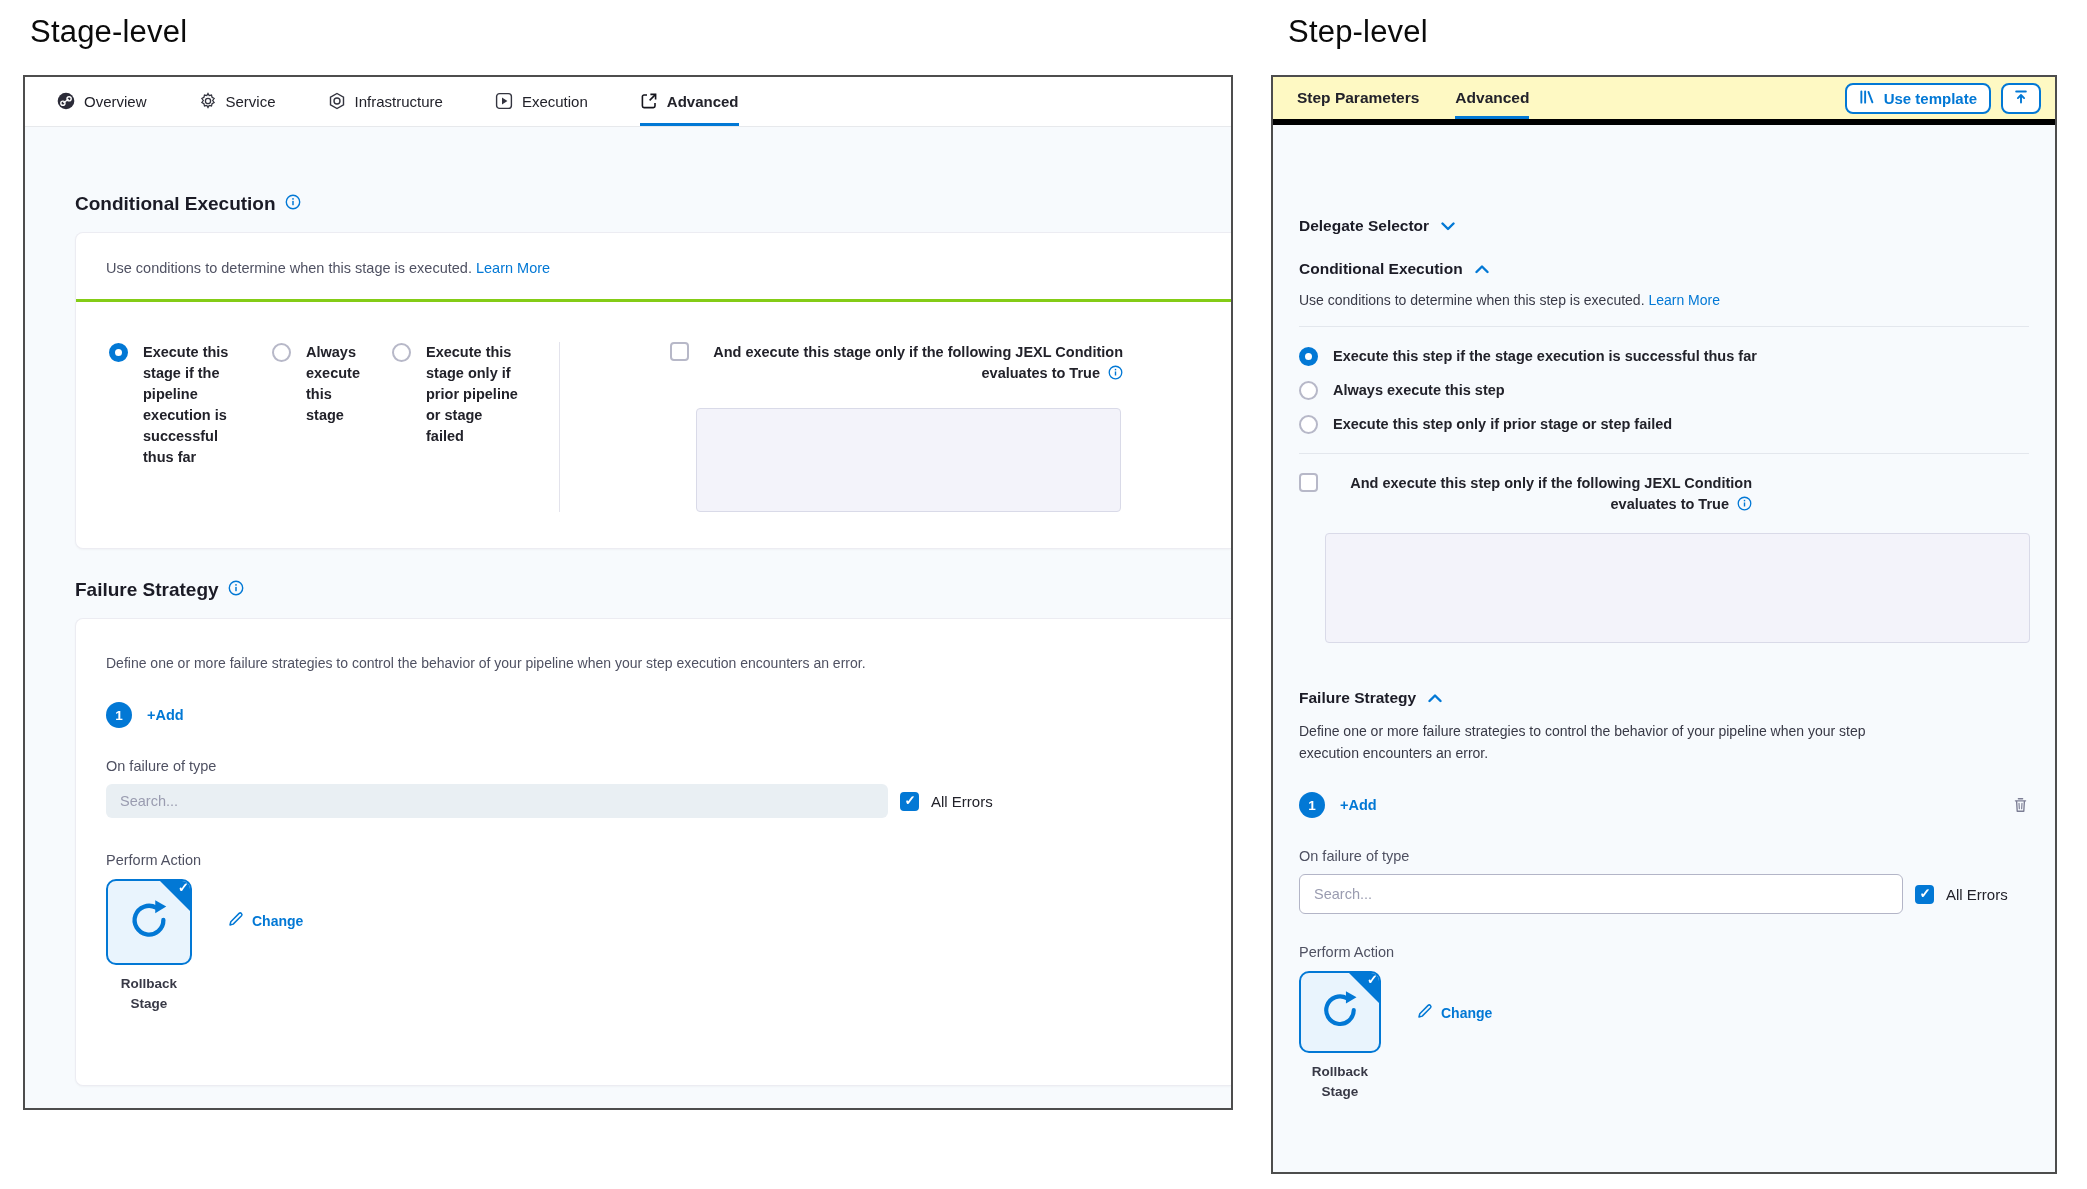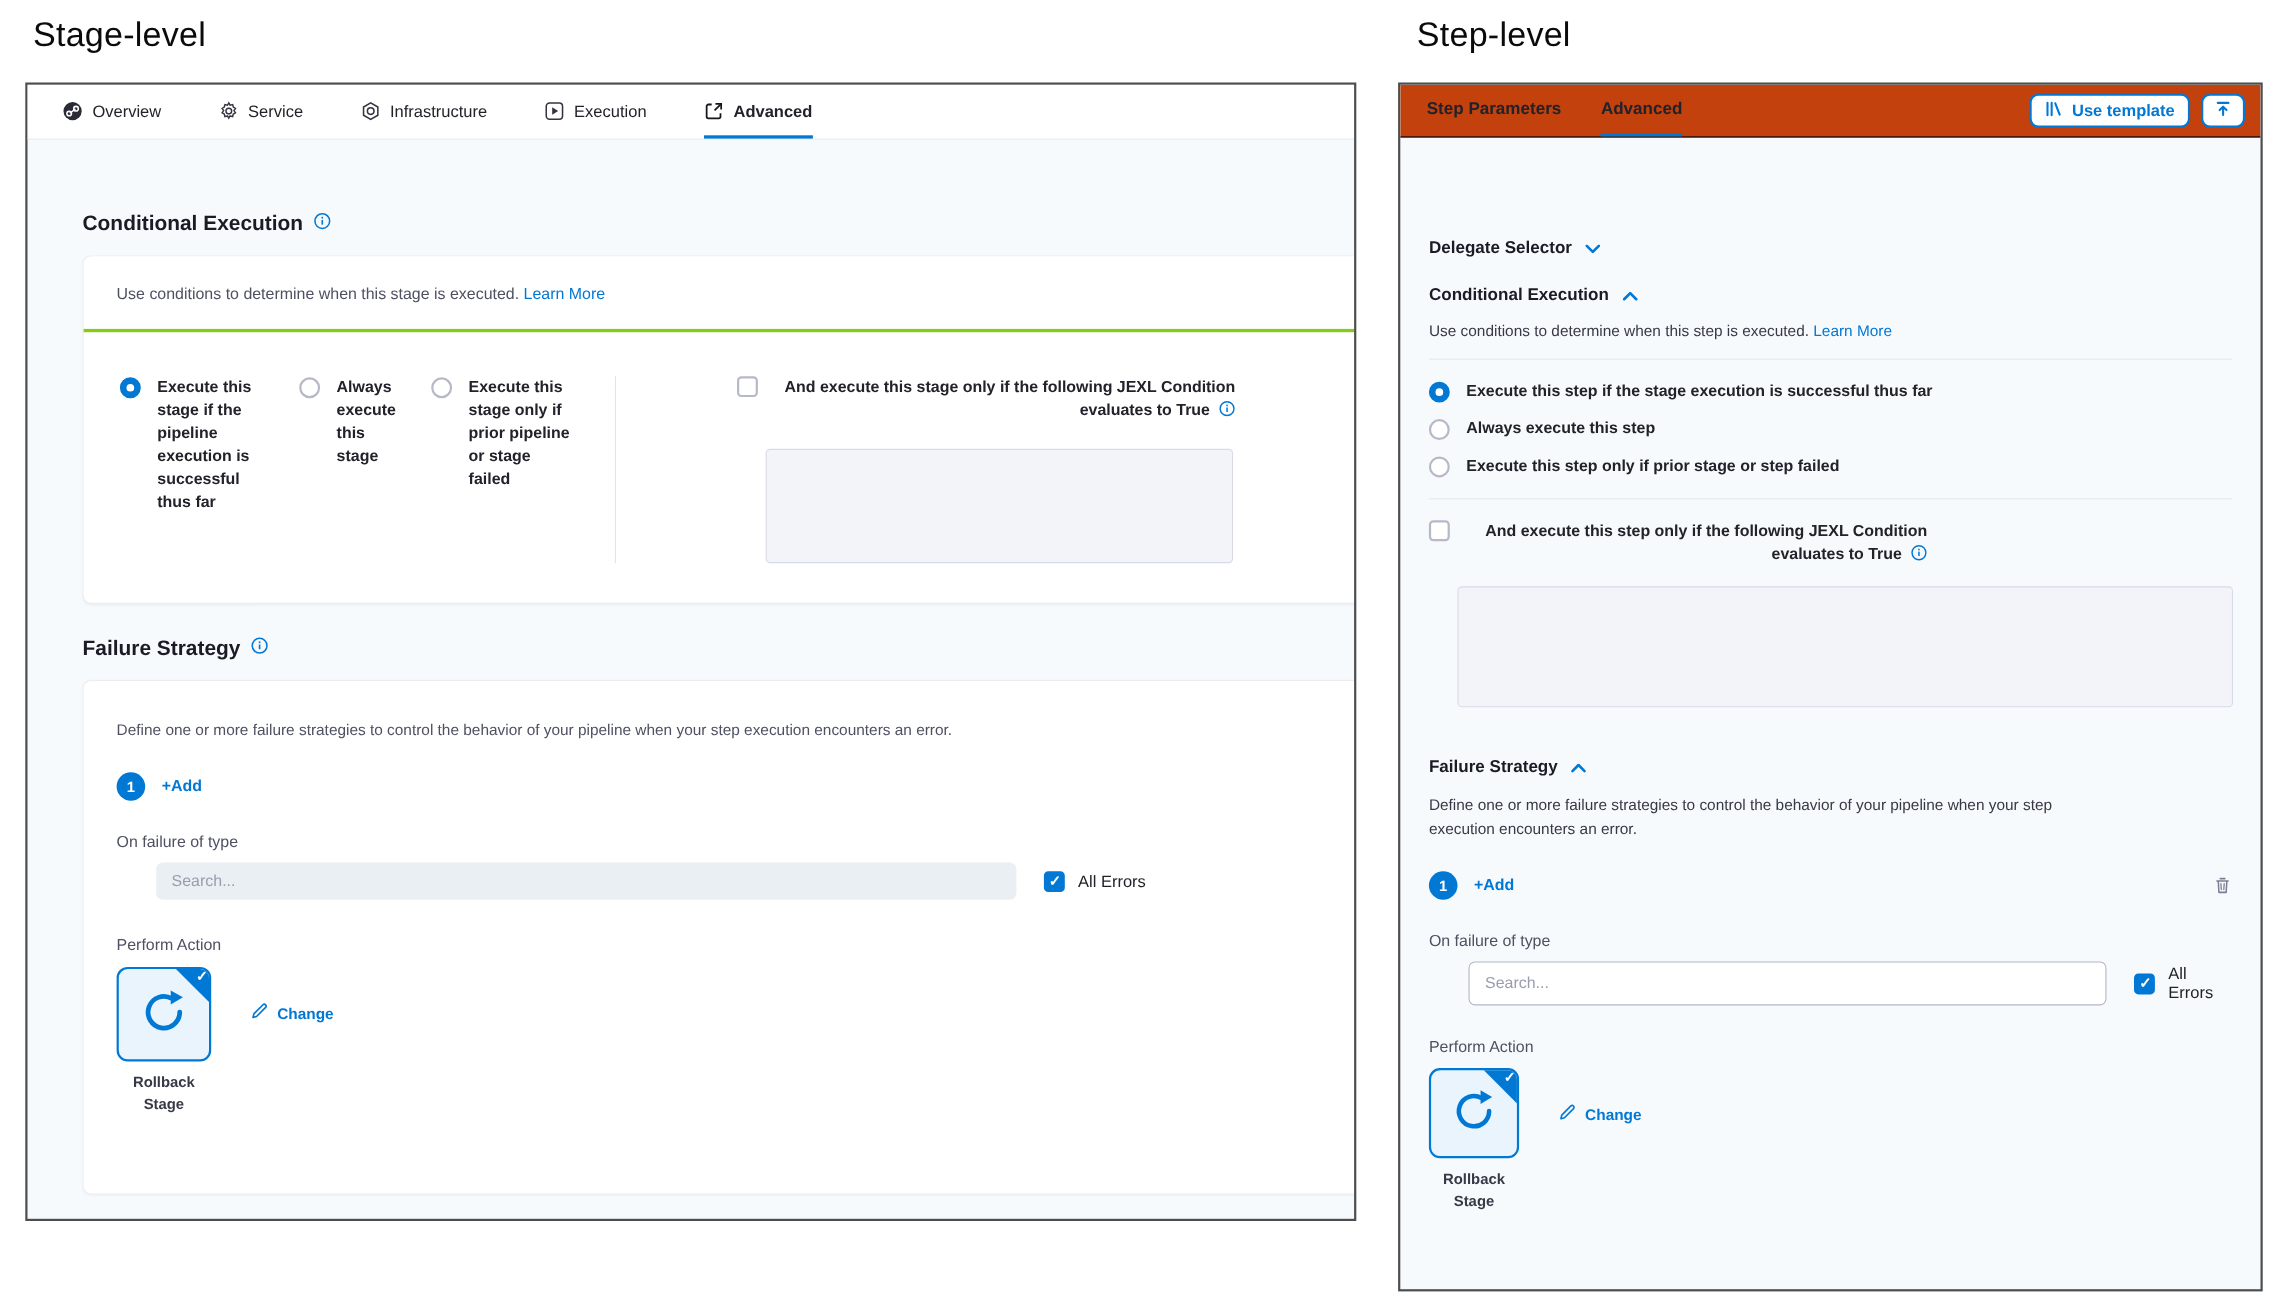--- a/index.html
+++ b/index.html
@@ -80,27 +80,27 @@
   .ce-right { flex: 1; padding-left: 110px; padding-right: 30px; }
   .jexl-row { display: flex; gap: 14px; align-items: flex-start; }
   .jexl-row .opt-label { max-width: 420px; text-align: right; }
   #stage-jexl { width: 425px; height: 104px; margin: 22px 0 0 26px; }
 
   #fs-title { margin: 30px 0 17px 50px; }
   #fs-card { margin-left: 50px; padding: 34px 30px 72px 30px; }
   .fs-desc { font-size: 14px; color: #4f5162; line-height: 1.5; }
   .badge-row { margin-top: 28px; display: flex; align-items: center; gap: 15px; }
   #stage-search { width: 782px; height: 34px; background: #e9eff3; border: none; }
-  .search-row { margin-top: 10px; display: flex; align-items: center; gap: 25px; margin-left: 36px; }
+  .search-row { margin-top: 10px; display: flex; align-items: center; gap: 12px; }
   .perform-label { margin-top: 34px; }
   .action-row { margin-top: 11px; display: flex; align-items: flex-start; gap: 36px; }
   .action-row .change-link { margin-top: 32px; }
 
   
-  .stepbar { height: 48px; background: #c2410c; border-bottom: 1px solid #000000;
+  .stepbar { height: 48px; background: #fef9c3; border-bottom: 6px solid #000000;
     display: flex; align-items: stretch; padding: 0 14px 0 24px; gap: 36px; }
   .step-tab { display: flex; align-items: center; font-size: 15.5px; font-weight: 600;
     color: #22222a; border-bottom: 3px solid transparent; padding-top: 2px; cursor: pointer; }
   .step-tab.active { font-weight: bold; border-bottom-color: #0278d5; }
   .stepbar-actions { margin-left: auto; display: flex; align-items: center; gap: 10px; }
   .btn-outline { display: inline-flex; align-items: center; gap: 8px; height: 31px;
     border: 2px solid #0278d5; color: #0278d5; font-weight: bold; font-size: 15px;
     border-radius: 8px; padding: 0 12px; background: #fff; cursor: pointer;
     font-family: "Liberation Sans", sans-serif; }
   .btn-square { width: 40px; justify-content: center; padding: 0; }

